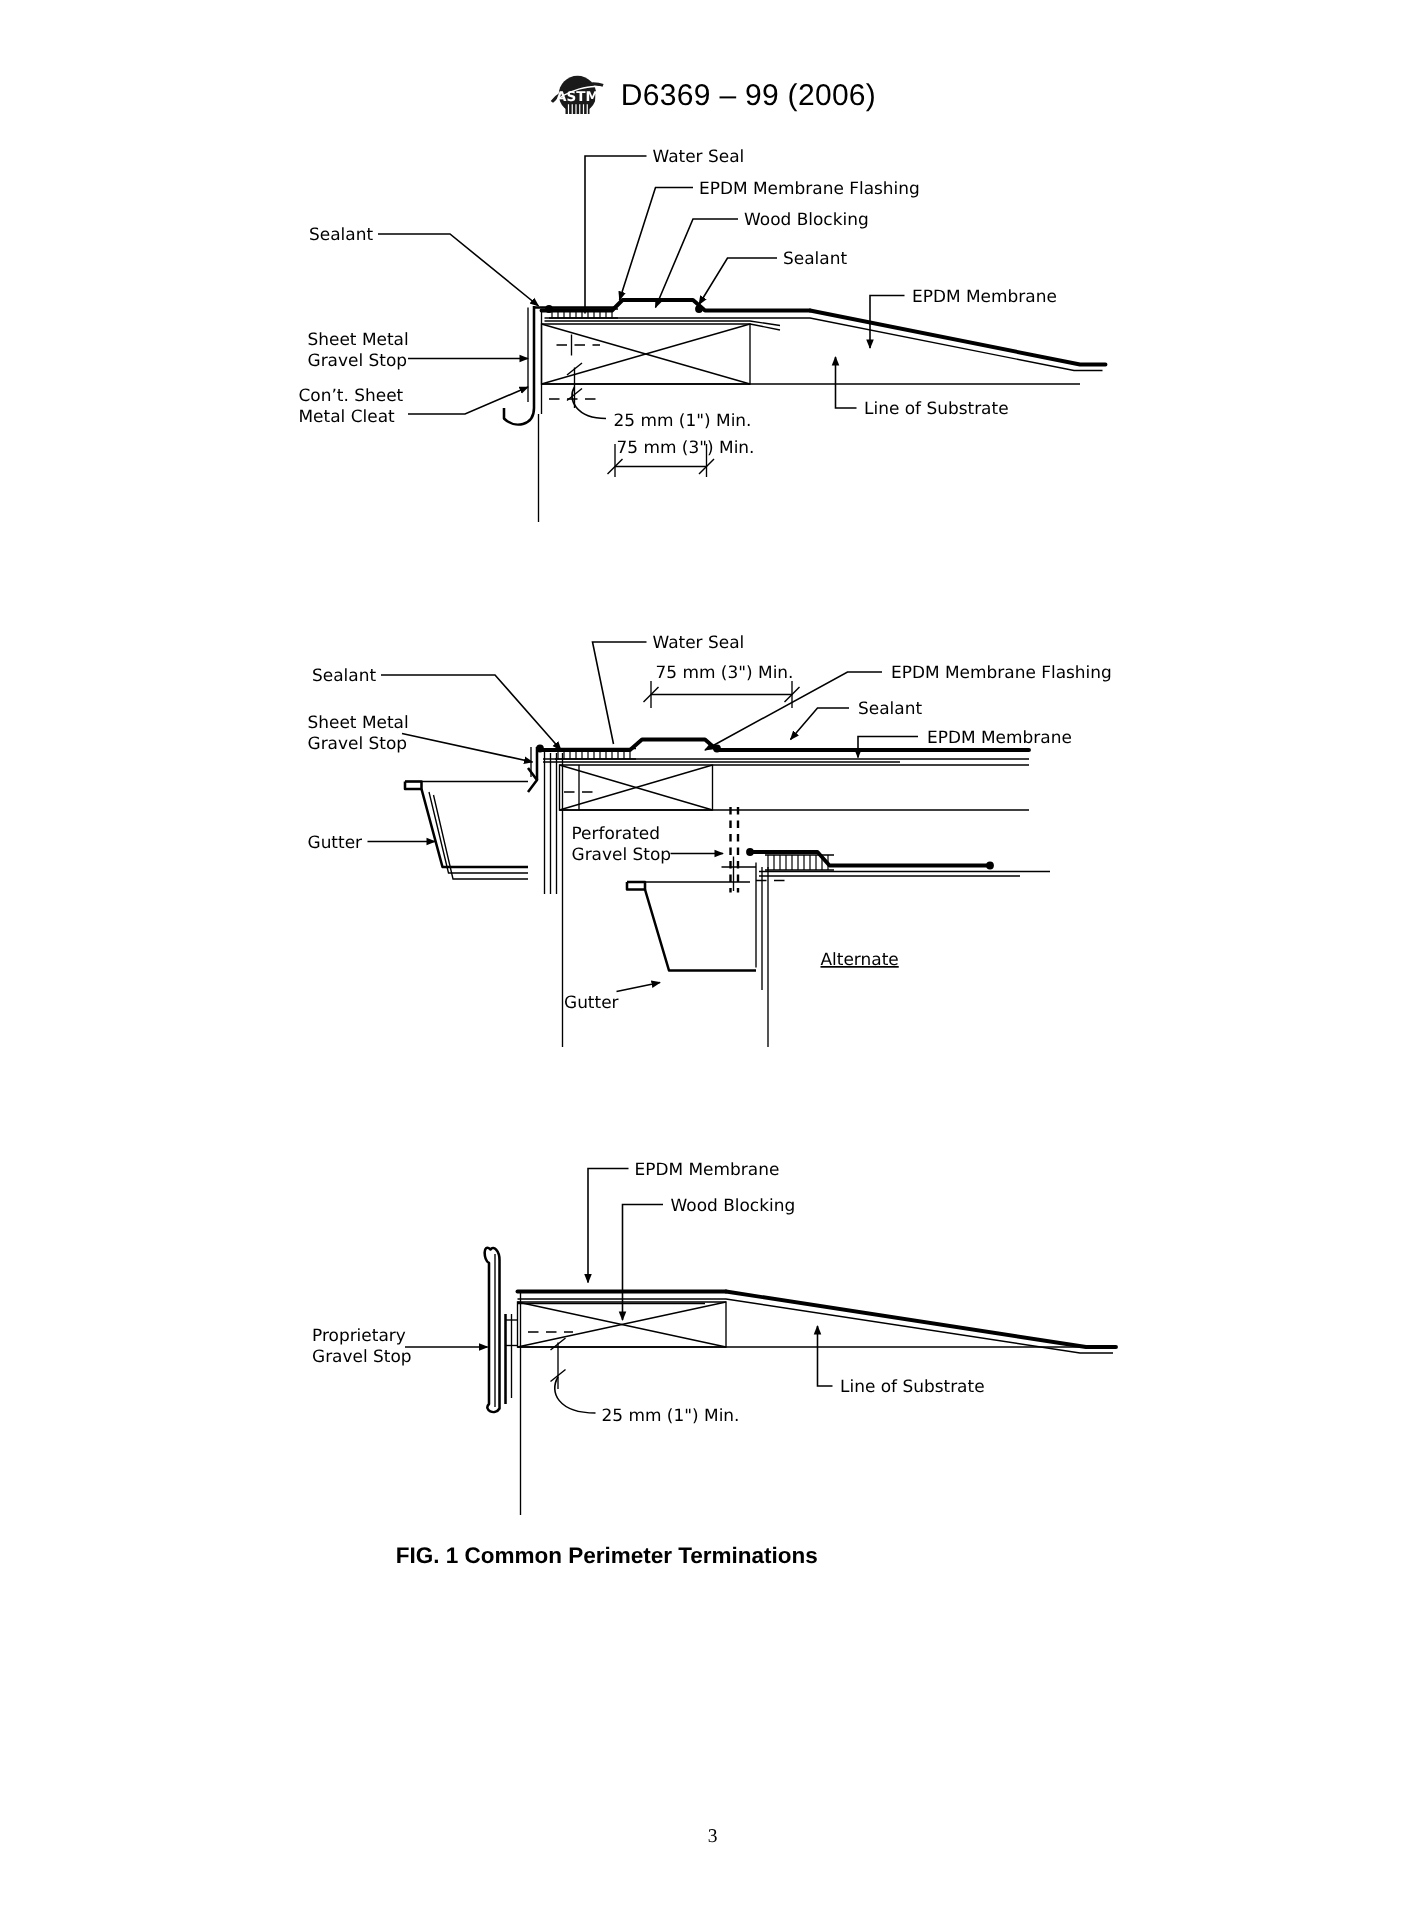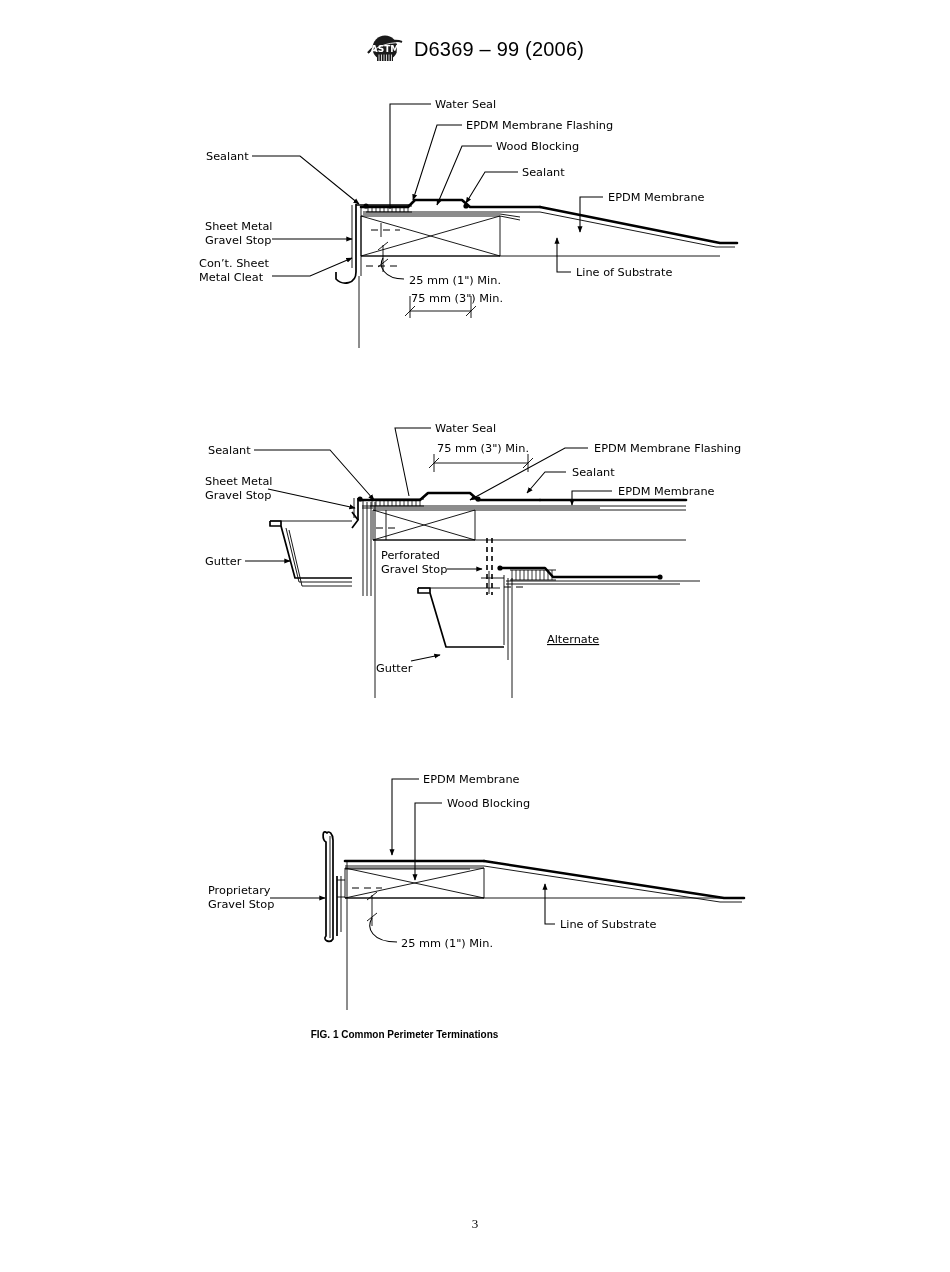--- a/index.html
+++ b/index.html
@@ -19,21 +19,21 @@
     position: absolute;
     left: 0; top: 0;
     width: 950px;
     height: 1272px;
   }
 
   
   .doc-header {
     position: absolute;
     left: 0;
-    top: 33px;
+    top: 48px;
     width: 950px;
     text-align: center;
     display: flex;
     align-items: center;
     justify-content: center;
     gap: 10px;
   }
   .astm-logo {
     width: 38px;
     height: 32px;
@@ -53,21 +53,21 @@
     left: 0;
     top: 0;
   }
   .fig-caption {
     position: absolute;
     left: 0;
     top: 1029px;
     width: 809px;
     text-align: center;
     font-family: "Liberation Sans", sans-serif;
-    font-size: 10px;
+    font-size: 15px;
     font-weight: bold;
   }
   .page-number {
     position: absolute;
     left: 0;
     top: 1216px;
     width: 950px;
     text-align: center;
     font-family: "Liberation Serif", serif;
     font-size: 13px;

